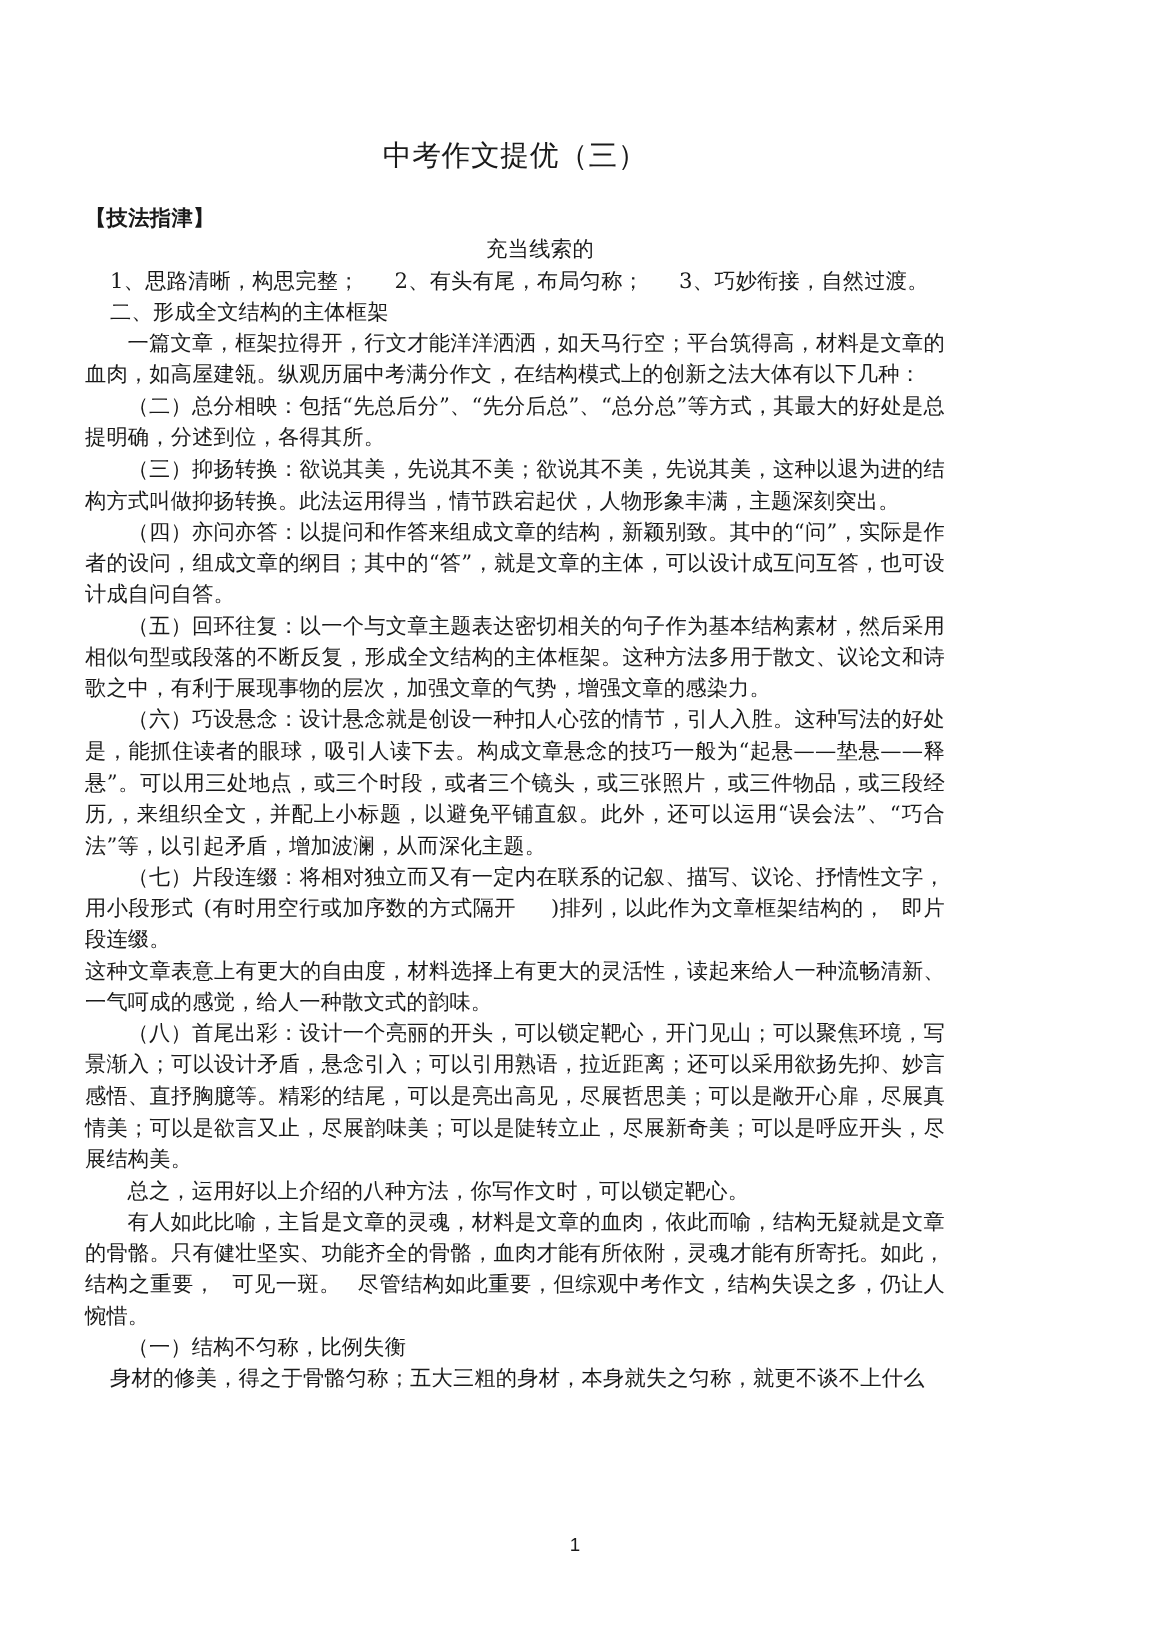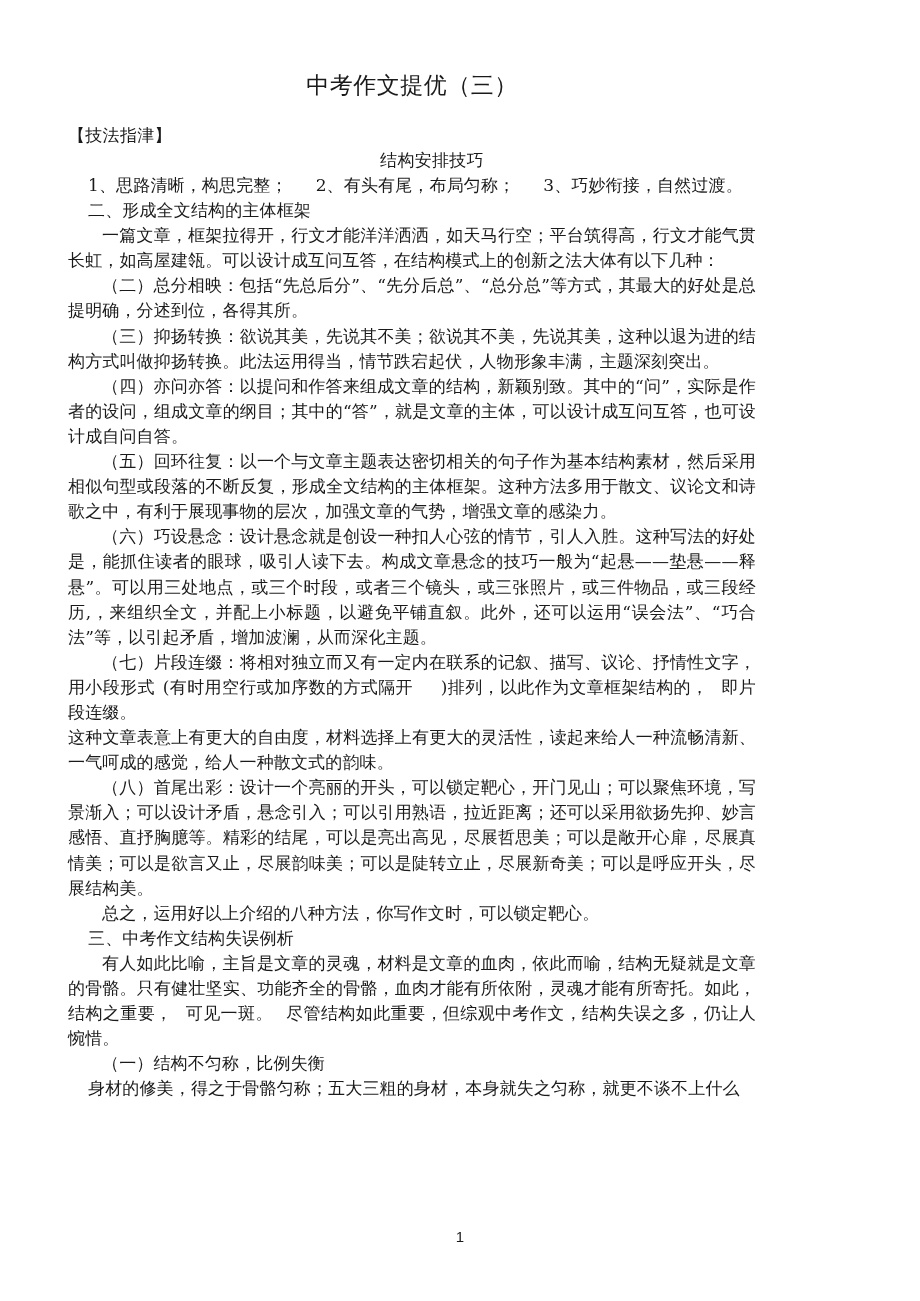--- a/index.html
+++ b/index.html
@@ -26,30 +26,31 @@
     left: 68px;
     top: 0;
     width: 688px;
   }
   .doc-title {
     text-align: center;
     font-size: 23px;
     line-height: 30px;
     letter-spacing: 0.5px;
     margin: 0;
-    padding-top: 70px;
+    padding-top: 110px;
     font-weight: normal;
   }
   .section-tag {
     font-size: 17px;
     line-height: 25px;
     margin: 0;
     padding-top: 23px;
     text-align: left;
     letter-spacing: 0.3px;
+    font-weight: bold;
   }
   .subtitle {
     font-size: 17px;
     line-height: 25px;
     margin: 0;
     text-align: center;
     padding-left: 40px;
     letter-spacing: 0.3px;
   }
   p.para {
@@ -93,49 +94,48 @@
 </head>
 <body>
 
 <div class="page">
   <div class="content">
 
     <h1 class="doc-title">中考作文提优（三）</h1>
 
     <p class="section-tag">【技法指津】</p>
 
-    <p class="subtitle">结构安排技巧</p>
+    <p class="subtitle">充当线索的</p>
 
 
     <p class="para indent-small"><span>1、思路清晰，构思完整；</span><span class="gap"></span><span>2、有头有尾，布局匀称；</span><span class="gap"></span><span>3、巧妙衔接，自然过渡。</span></p>
 
     <p class="para indent-small">二、形成全文结构的主体框架</p>
 
-    <p class="para indent">一篇文章，框架拉得开，行文才能洋洋洒洒，如天马行空；平台筑得高，行文才能气贯长虹，如高屋建瓴。可以设计成互问互答，在结构模式上的创新之法大体有以下几种：</p>
+    <p class="para indent">一篇文章，框架拉得开，行文才能洋洋洒洒，如天马行空；平台筑得高，材料是文章的血肉，如高屋建瓴。纵观历届中考满分作文，在结构模式上的创新之法大体有以下几种：</p>
 
 
     <p class="para indent">（二）总分相映：包括“先总后分”、“先分后总”、“总分总”等方式，其最大的好处是总提明确，分述到位，各得其所。</p>
 
     <p class="para indent">（三）抑扬转换：欲说其美，先说其不美；欲说其不美，先说其美，这种以退为进的结构方式叫做抑扬转换。此法运用得当，情节跌宕起伏，人物形象丰满，主题深刻突出。</p>
 
     <p class="para indent">（四）亦问亦答：以提问和作答来组成文章的结构，新颖别致。其中的“问”，实际是作者的设问，组成文章的纲目；其中的“答”，就是文章的主体，可以设计成互问互答，也可设计成自问自答。</p>
 
     <p class="para indent">（五）回环往复：以一个与文章主题表达密切相关的句子作为基本结构素材，然后采用相似句型或段落的不断反复，形成全文结构的主体框架。这种方法多用于散文、议论文和诗歌之中，有利于展现事物的层次，加强文章的气势，增强文章的感染力。</p>
 
     <p class="para indent">（六）巧设悬念：设计悬念就是创设一种扣人心弦的情节，引人入胜。这种写法的好处是，能抓住读者的眼球，吸引人读下去。构成文章悬念的技巧一般为“起悬——垫悬——释悬”。可以用三处地点，或三个时段，或者三个镜头，或三张照片，或三件物品，或三段经历,，来组织全文，并配上小标题，以避免平铺直叙。此外，还可以运用“误会法”、“巧合法”等，以引起矛盾，增加波澜，从而深化主题。</p>
 
     <p class="para indent"><span>（七）片段连缀：将相对独立而又有一定内在联系的记叙、描写、议论、抒情性文字，用小段形式</span><span class="gap-xs"></span><span>(有时用空行或加序数的方式隔开</span><span class="gap"></span><span>)排列，以此作为文章框架结构的，</span><span class="gap-sm"></span><span>即片段连缀。</span></p>
 
     <p class="para">这种文章表意上有更大的自由度，材料选择上有更大的灵活性，读起来给人一种流畅清新、一气呵成的感觉，给人一种散文式的韵味。</p>
 
     <p class="para indent">（八）首尾出彩：设计一个亮丽的开头，可以锁定靶心，开门见山；可以聚焦环境，写景渐入；可以设计矛盾，悬念引入；可以引用熟语，拉近距离；还可以采用欲扬先抑、妙言感悟、直抒胸臆等。精彩的结尾，可以是亮出高见，尽展哲思美；可以是敞开心扉，尽展真情美；可以是欲言又止，尽展韵味美；可以是陡转立止，尽展新奇美；可以是呼应开头，尽展结构美。</p>
 
     <p class="para indent">总之，运用好以上介绍的八种方法，你写作文时，可以锁定靶心。</p>
 
-    <p class="para indent-small">三、中考作文结构失误例析</p>
 
     <p class="para indent"><span>有人如此比喻，主旨是文章的灵魂，材料是文章的血肉，依此而喻，结构无疑就是文章的骨骼。只有健壮坚实、功能齐全的骨骼，血肉才能有所依附，灵魂才能有所寄托。如此，结构之重要，</span><span class="gap-sm"></span><span>可见一斑。</span><span class="gap-sm"></span><span>尽管结构如此重要，但综观中考作文，结构失误之多，仍让人惋惜。</span></p>
 
     <p class="para indent">（一）结构不匀称，比例失衡</p>
 
     <p class="para indent-small">身材的修美，得之于骨骼匀称；五大三粗的身材，本身就失之匀称，就更不谈不上什么</p>
 
   </div>
 
   <div class="pagenum">1</div>

